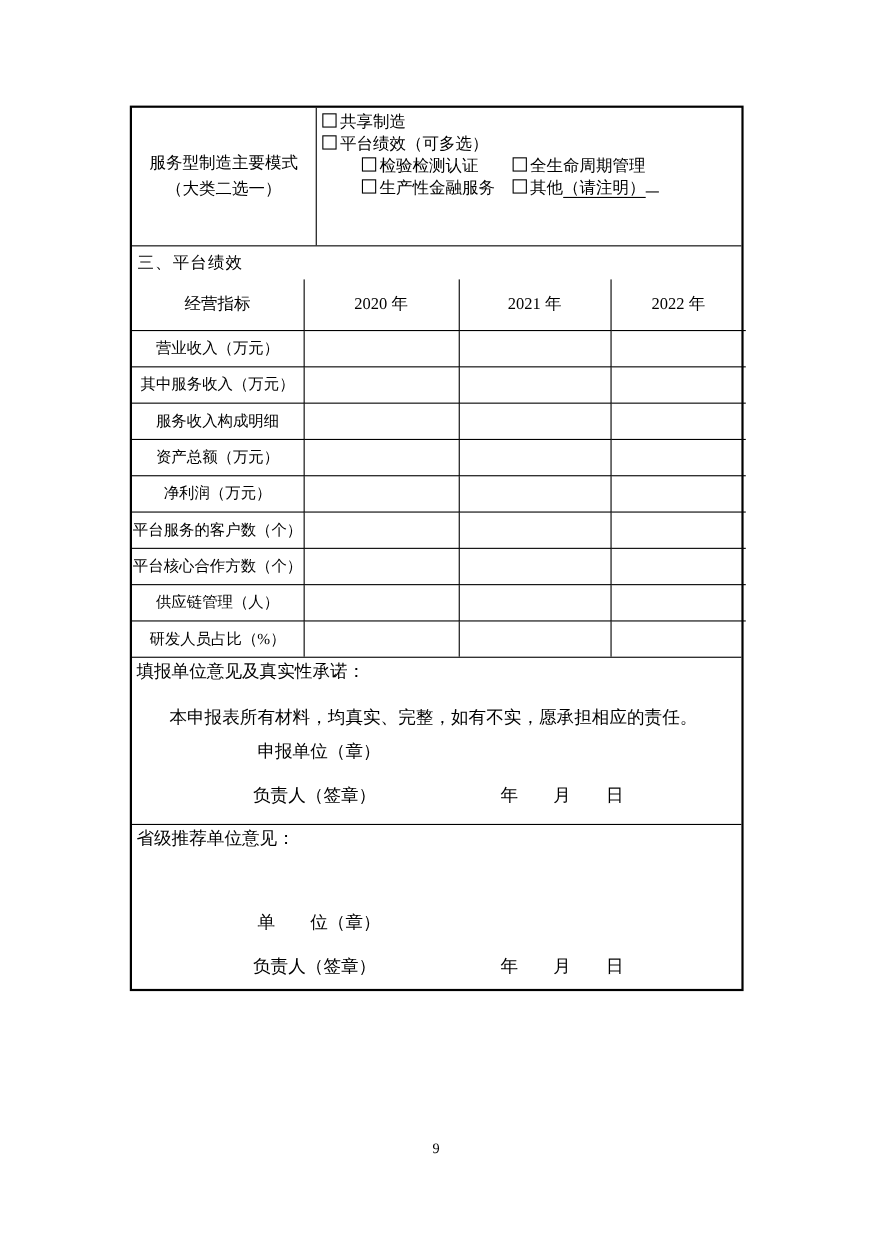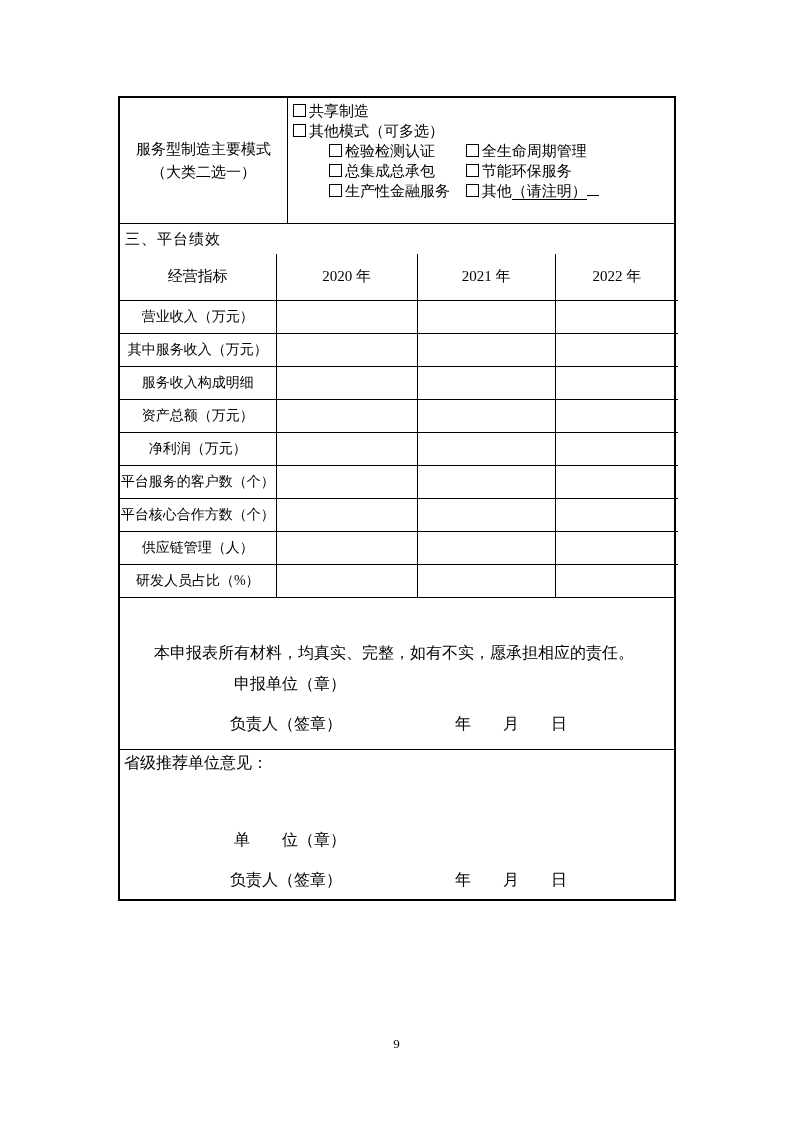--- a/index.html
+++ b/index.html
@@ -69,29 +69,25 @@
     <div class="mode-block">
       <div class="mode-label-cell">
         <span>服务型制造主要模式</span>
         <span>（大类二选一）</span>
       </div>
       <div class="mode-options-cell">
         <div class="opt-line">
           <span class="cb"></span><span>共享制造</span>
         </div>
         <div class="opt-line">
-          <span class="cb"></span><span>其他模式（可多选）</span>
+          <span class="cb"></span><span>平台绩效（可多选）</span>
         </div>
         <div class="opt-line sub">
           <span class="opt-col1"><span class="cb"></span><span>检验检测认证</span></span>
           <span><span class="cb"></span><span>全生命周期管理</span></span>
-        </div>
-        <div class="opt-line sub">
-          <span class="opt-col1"><span class="cb"></span><span>总集成总承包</span></span>
-          <span><span class="cb"></span><span>节能环保服务</span></span>
         </div>
         <div class="opt-line sub">
           <span class="opt-col1"><span class="cb"></span><span>生产性金融服务</span></span>
           <span><span class="cb"></span><span>其他</span><span class="blank-note">（请注明）</span><span class="blank-tail"></span></span>
         </div>
       </div>
     </div>
 
     <div class="section-title-block">
       <span>三、平台绩效</span>
@@ -156,20 +152,21 @@
       <tr class="data">
         <td>研发人员占比（%）</td>
         <td></td>
         <td></td>
         <td></td>
       </tr>
     </tbody>
       </table>
 
     <div class="opinion-block declaration">
+      <span class="abs" style="left:4px; top:3px;">填报单位意见及真实性承诺：</span>
       <span class="abs" style="left:34px; top:45px;">本申报表所有材料，均真实、完整，如有不实，愿承担相应的责任。</span>
       <span class="abs" style="left:114px; top:76px;">申报单位（章）</span>
       <span class="abs" style="left:110px; top:116px;">负责人（签章）</span>
       <span class="abs" style="left:335px; top:116px;">年　　月　　日</span>
     </div>
 
     <div class="opinion-block recommendation">
       <span class="abs" style="left:4px; top:3px;">省级推荐单位意见：</span>
       <span class="abs" style="left:114px; top:80px;">单　　位（章）</span>
       <span class="abs" style="left:110px; top:120px;">负责人（签章）</span>

